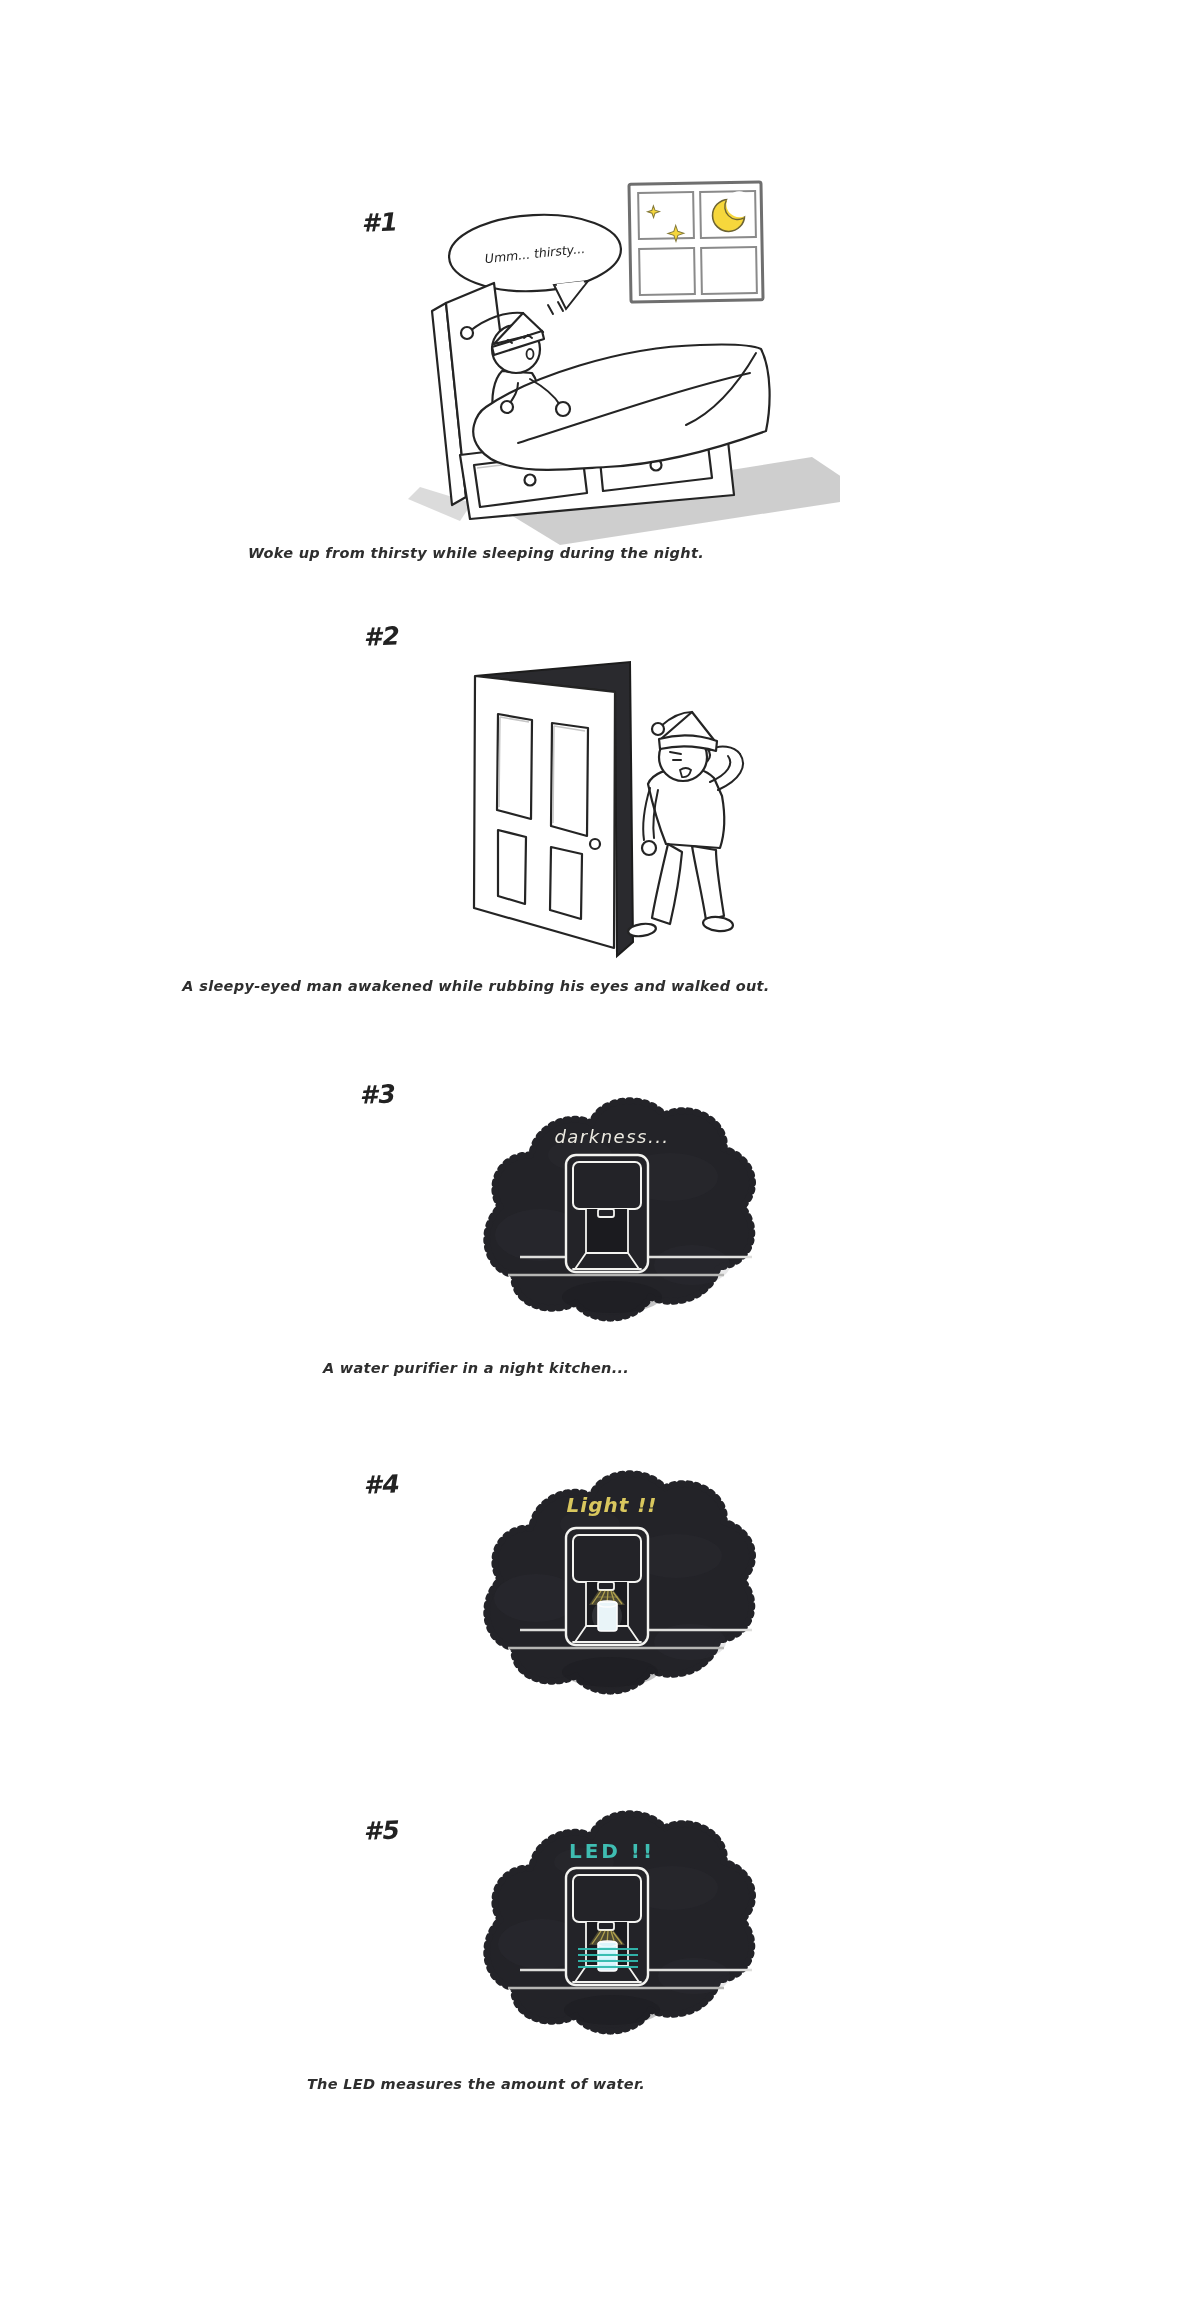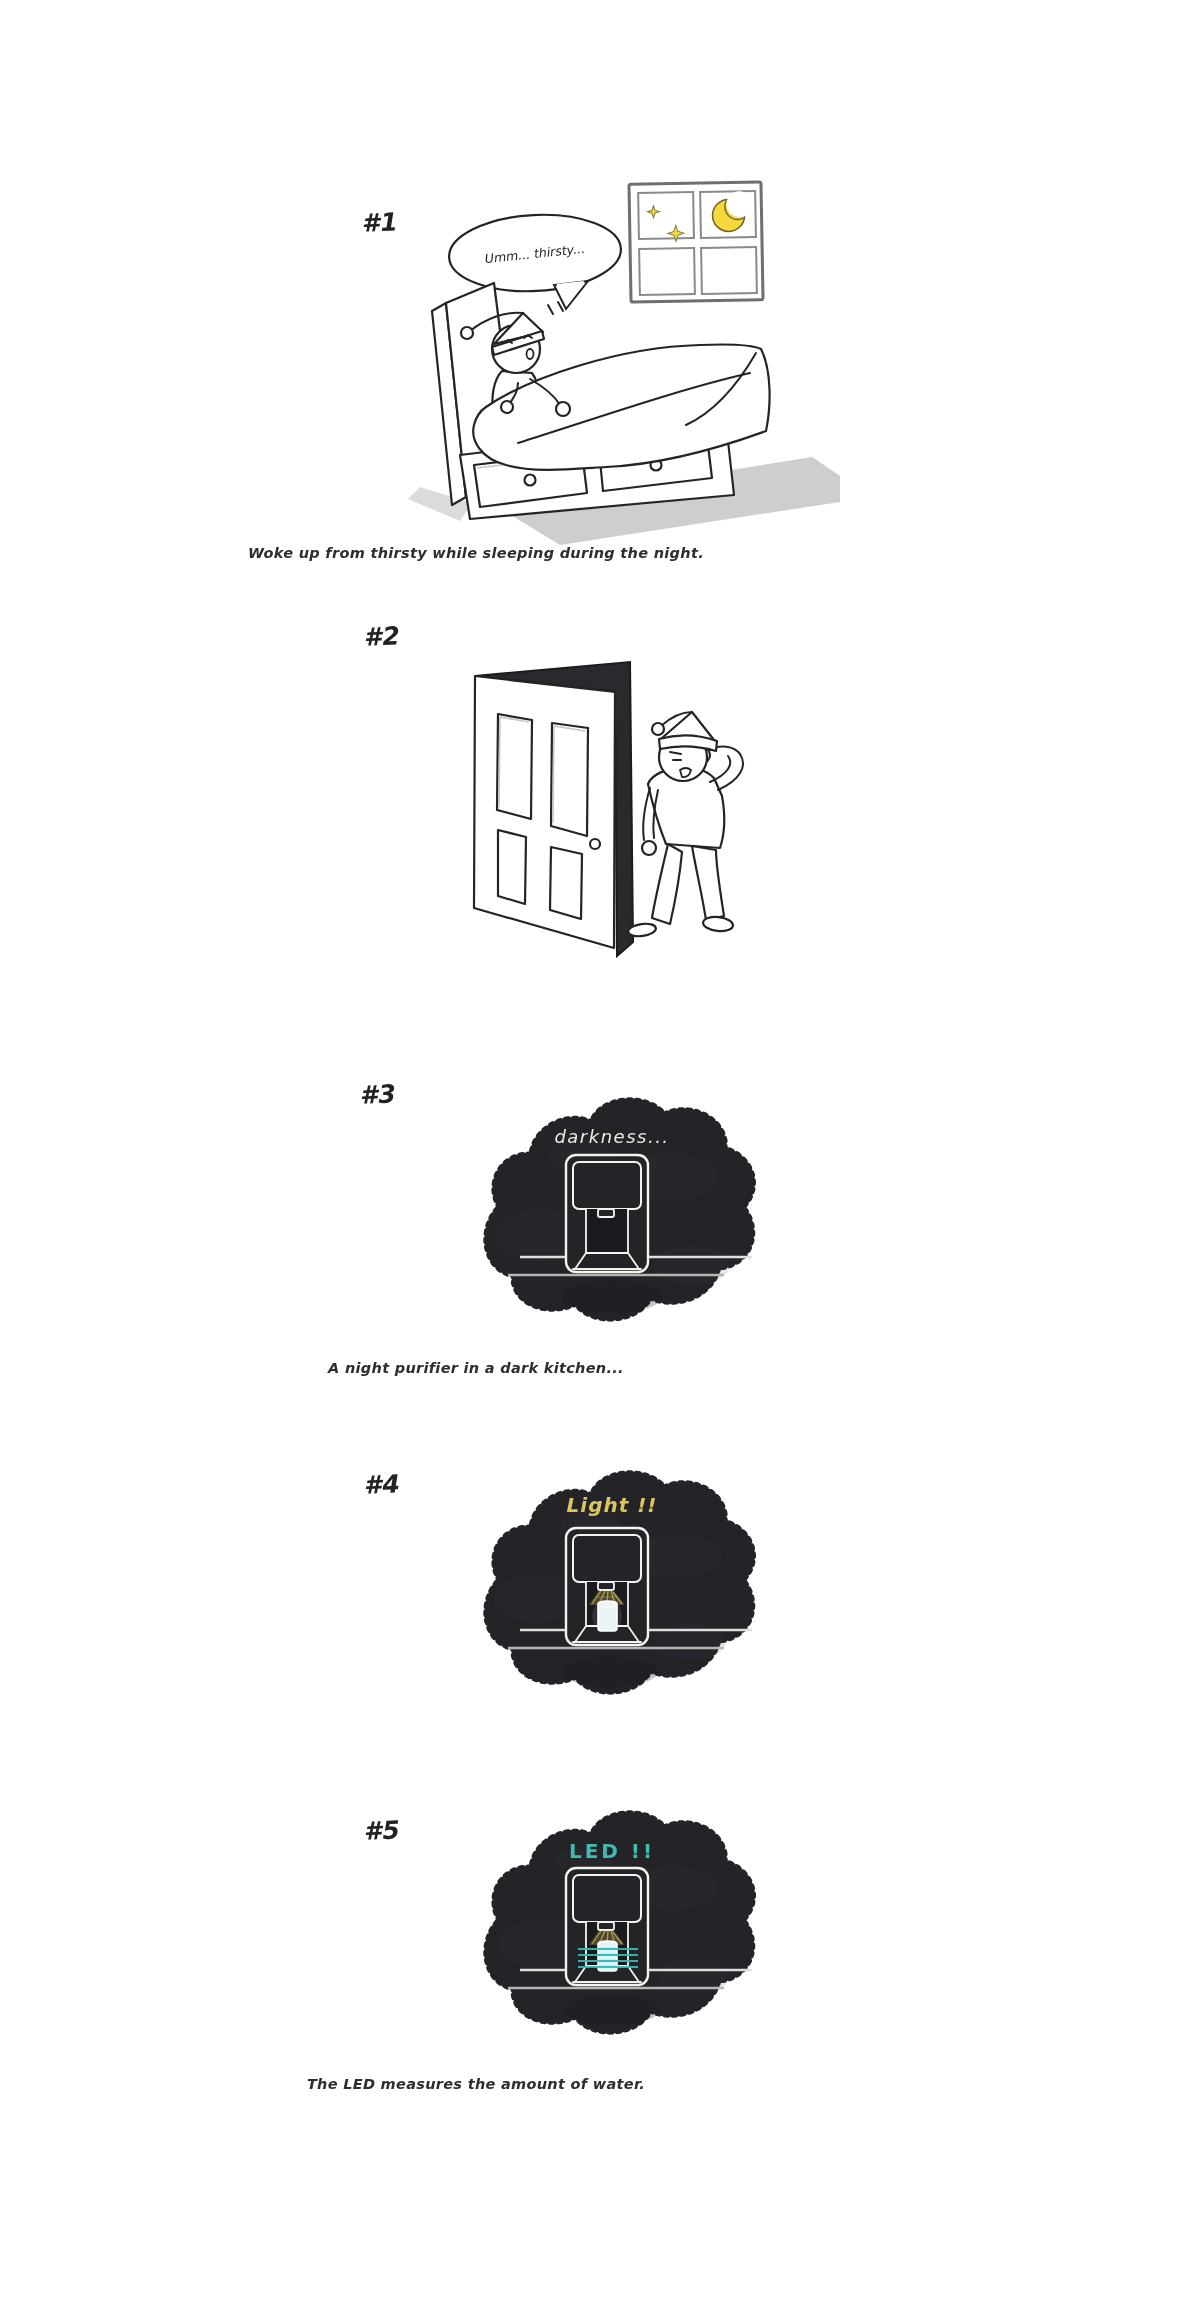--- a/index.html
+++ b/index.html
@@ -133,20 +133,21 @@
       <path d="M240,140 l11,2" class="inkline" stroke-width="1.8"></path>
       <path d="M243,148 l8,0" class="inkline" stroke-width="1.8"></path>
       <path d="M250,158 q6,-4 11,0 q-2,8 -9,7 z" fill="#fff" stroke="#242424" stroke-width="1.8"></path>
       <path d="M238,232 C232,258 226,282 222,306 L240,312 C246,286 250,262 252,240 Z" class="ink"></path>
       <path d="M262,234 C266,258 272,282 276,308 L294,304 C290,278 286,254 286,238 Z" class="ink"></path>
       <ellipse cx="212" cy="318" rx="14" ry="6" transform="rotate(-8 212 318)" class="ink"></ellipse>
       <ellipse cx="288" cy="312" rx="15" ry="7" transform="rotate(6 288 312)" class="ink"></ellipse>
     </g>
   </svg>
 
+  <div class="caption" style="top:978px">A sleepy-eyed man awakened while rubbing his eyes and walked out.</div>
 
   <div class="panel-label" style="left:360px;top:1080px">#3</div>
 
   <svg class="illus" style="left:440px;top:1085px" width="340" height="270" viewBox="0 0 340 270">
     <g>
       <path d="M60,122 C46,98 62,68 92,70 C94,44 126,26 152,38 C160,12 206,8 224,30
                C254,16 288,38 284,64 C312,72 322,102 302,122 C322,146 310,180 278,182
                C272,210 238,224 210,212 C196,238 152,240 136,218 C104,232 72,216 74,190
                C44,184 38,144 60,122 Z" fill="#232328" stroke="#232328" stroke-width="7" stroke-dasharray="2 6" stroke-linecap="round"></path>
       <ellipse cx="100" cy="150" rx="45" ry="26" fill="#45454c" opacity="0.12"></ellipse>
@@ -162,21 +163,21 @@
     </g>
     <g>
       <rect x="126" y="70" width="82" height="117" rx="10" fill="#232328" stroke="#f3f3f0" stroke-width="2.4"></rect>
       <rect x="133" y="77" width="68" height="47" rx="6" fill="none" stroke="#f3f3f0" stroke-width="2"></rect>
       <rect x="146" y="124" width="42" height="44" fill="#1b1b1f"></rect>
       <rect x="158" y="124" width="16" height="8" rx="2" fill="#232328" stroke="#f3f3f0" stroke-width="1.8"></rect>
       <path d="M146,124 V168 M188,124 V168 M146,168 H188 M135,184 L146,168 M199,184 L188,168 M133,184 H201" class="wline"></path>
     </g>
   </svg>
 
-  <div class="caption" style="top:1360px">A night purifier in a dark kitchen...</div>
+  <div class="caption" style="top:1360px">A water purifier in a night kitchen...</div>
 
   <div class="panel-label" style="left:364px;top:1470px">#4</div>
 
   <svg class="illus" style="left:440px;top:1458px" width="340" height="270" viewBox="0 0 340 270">
     <g>
       <path d="M60,122 C46,98 62,68 92,70 C94,44 126,26 152,38 C160,12 206,8 224,30
                C254,16 288,38 284,64 C312,72 322,102 302,122 C322,146 310,180 278,182
                C272,210 238,224 210,212 C196,238 152,240 136,218 C104,232 72,216 74,190
                C44,184 38,144 60,122 Z" fill="#232328" stroke="#232328" stroke-width="7" stroke-dasharray="2 6" stroke-linecap="round"></path>
       <ellipse cx="96" cy="140" rx="42" ry="24" fill="#45454c" opacity="0.12"></ellipse>

